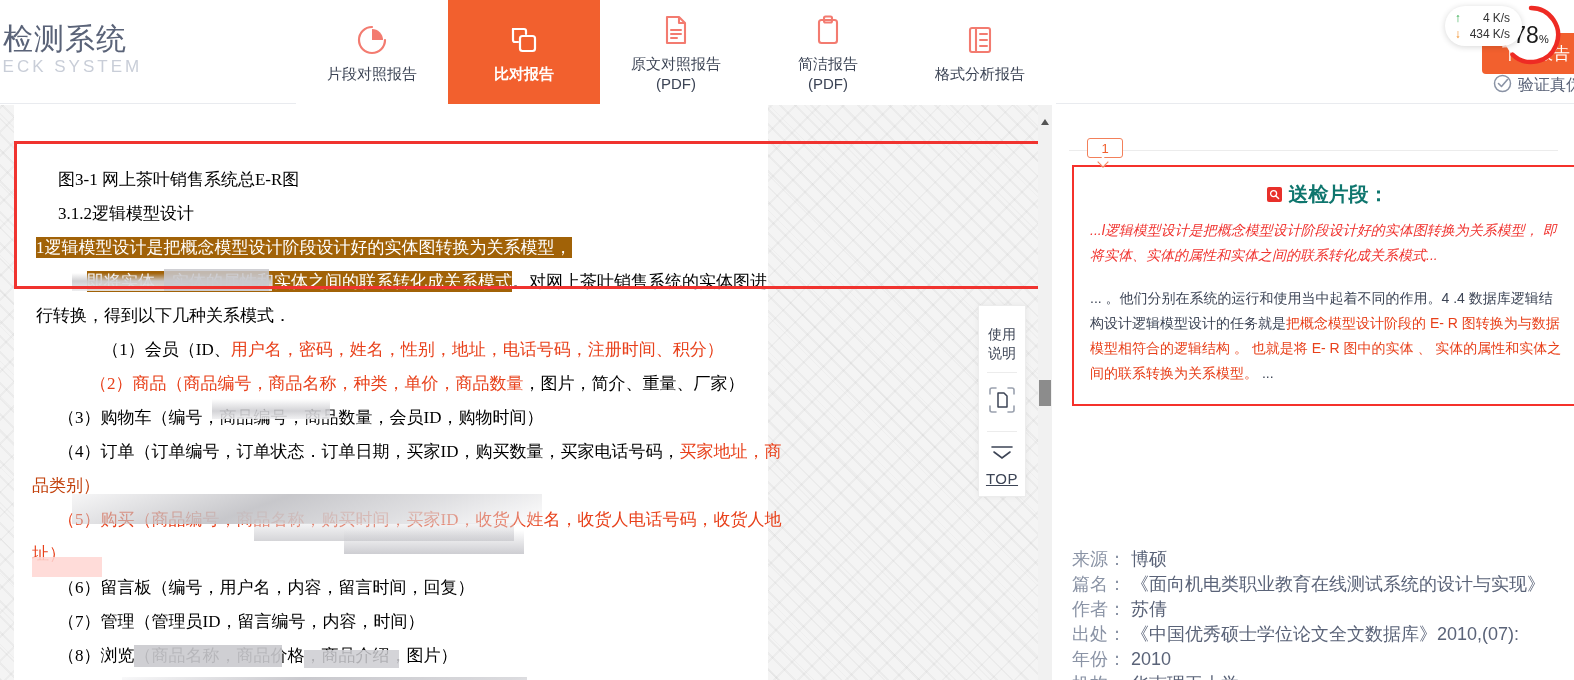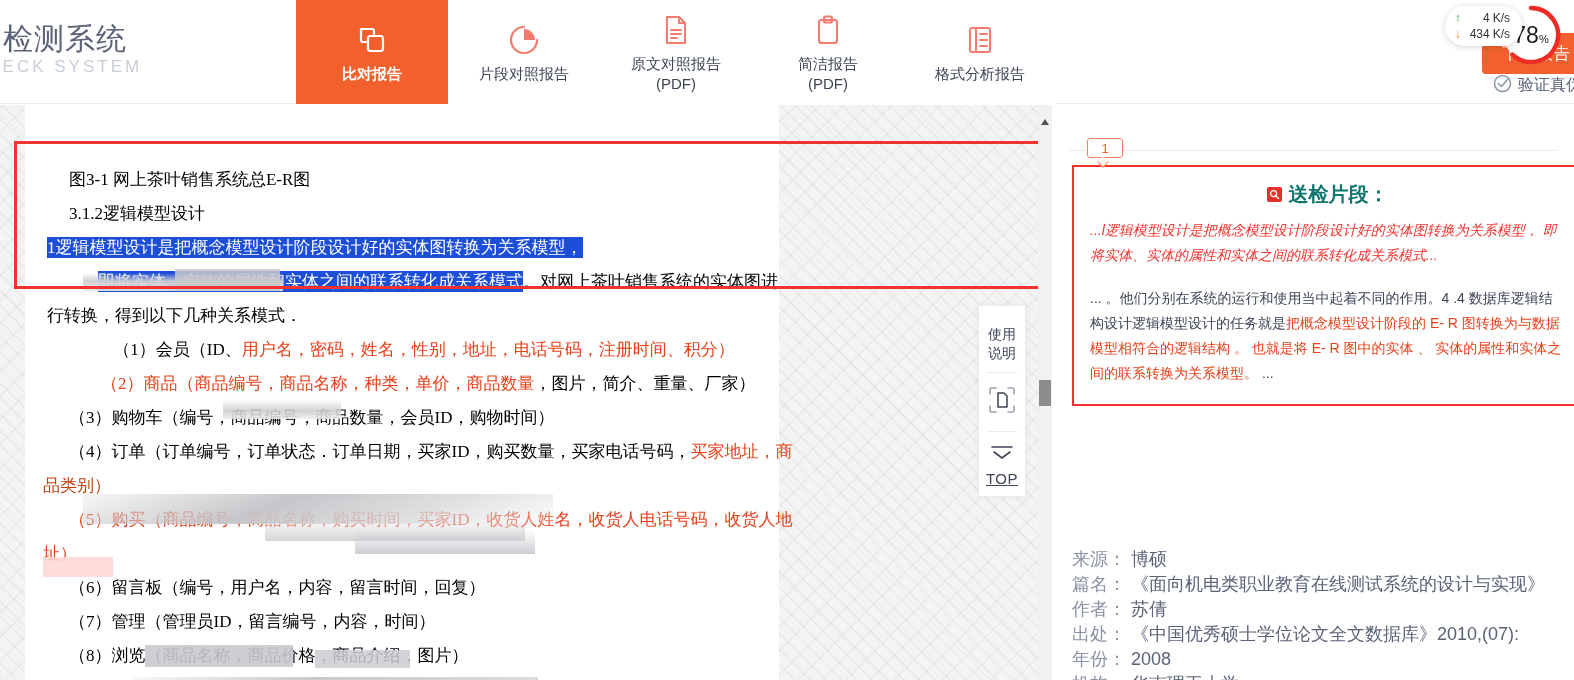--- a/index.html
+++ b/index.html
@@ -95,36 +95,36 @@
   .docpane {
     position: absolute; left: 0; top: 0; width: 1040px; height: 575px;
     overflow: hidden;
     background-color: #f4f4f4;
     background-image:
       repeating-linear-gradient(45deg, rgba(0,0,0,0.035) 0 2px, transparent 2px 11px),
       repeating-linear-gradient(-45deg, rgba(0,0,0,0.03) 0 2px, transparent 2px 17px),
       repeating-linear-gradient(45deg, rgba(0,0,0,0.022) 0 1px, transparent 1px 25px);
   }
   .page {
-    position: absolute; left: 25px; top: 0; width: 754px; height: 575px;
+    position: absolute; left: 14px; top: 0; width: 754px; height: 575px;
     background: #fff;
   }
   .page-body {
     position: absolute; left: 0; top: 0; width: 754px;
     font-family: "Liberation Serif", "DejaVu Serif", serif;
     color: #000;
   }
   .ln { font-size: 17px; line-height: 34px; white-space: nowrap; }
 
   .hlbox {
     position: absolute; left: 14px; top: 36px; width: 1029px; height: 148px;
     border: 3px solid #f0332f; border-right: 3px solid #f0332f; pointer-events: none; z-index: 6;
   }
   .hl {
-    background: #1d4ed8; color: #fff; padding: 1px 0;
+    background: #a16207; color: #fff; padding: 1px 0;
   }
   .red { color: #e8401a; }
   .redbright { color: #c2410c; }
 
   
   .smudge { position: absolute; z-index: 5; pointer-events: none; }
   .sm1 { left: 58px;  top: 168px; width: 200px; height: 18px;
          background: linear-gradient(180deg, rgba(210,210,212,.0) 0%, rgba(205,205,208,.95) 45%, rgba(235,235,237,.9) 100%); }
   .sm2 { left: 150px; top: 164px; width: 105px; height: 22px;
          background: rgba(200,200,204,.85); }
@@ -230,44 +230,44 @@
 
   <div class="topbar">
 
     <div class="logo">
       <div class="logo-cn">文检测系统</div>
       <div class="logo-en">CHECK SYSTEM</div>
     </div>
 
     <div class="tabs">
 
+      <div class="tab">
+        <span class="tico">
+          <svg width="34" height="34" viewBox="0 0 34 34">
+            <path d="M17 4 A13 13 0 1 0 30 17" fill="none" stroke="#f37b70" stroke-width="2.2" stroke-linecap="round"></path>
+            <path d="M17 6 L17 17 L28 17 A11 11 0 0 0 17 6 Z" fill="#f37b70"></path>
+          </svg>
+        </span>
+        <span class="tlabel">片段对照报告</span>
+        <span class="chev">
+          <svg width="26" height="12" viewBox="0 0 26 12">
+              <path d="M2 2 L13 10 L24 2" fill="none" stroke="#9aa1ae" stroke-width="1.8"></path>
+            </svg>
+        </span>
+      </div>
+
       <div class="tab active">
         <span class="tico">
           <svg width="34" height="34" viewBox="0 0 34 34">
             <path d="M6 6 h11 a2 2 0 0 1 2 2 v3" fill="none" stroke="#ffffff" stroke-width="2.2" stroke-linecap="round"></path>
             <path d="M6 6 v11 a2 2 0 0 0 2 2 h3" fill="none" stroke="#ffffff" stroke-width="2.2" stroke-linecap="round"></path>
             <rect x="13" y="13" width="15" height="15" rx="2.5" fill="none" stroke="#ffffff" stroke-width="2.2"></rect>
           </svg>
         </span>
         <span class="tlabel">比对报告</span>
-      </div>
-
-      <div class="tab">
-        <span class="tico">
-          <svg width="34" height="34" viewBox="0 0 34 34">
-            <path d="M17 4 A13 13 0 1 0 30 17" fill="none" stroke="#f37b70" stroke-width="2.2" stroke-linecap="round"></path>
-            <path d="M17 6 L17 17 L28 17 A11 11 0 0 0 17 6 Z" fill="#f37b70"></path>
-          </svg>
-        </span>
-        <span class="tlabel">片段对照报告</span>
-        <span class="chev">
-          <svg width="26" height="12" viewBox="0 0 26 12">
-              <path d="M2 2 L13 10 L24 2" fill="none" stroke="#9aa1ae" stroke-width="1.8"></path>
-            </svg>
-        </span>
       </div>
 
       <div class="tab">
         <span class="tico">
           <svg width="34" height="34" viewBox="0 0 34 34">
             <path d="M8 4 h12 l6 6 v20 h-18 z" fill="none" stroke="#f37b70" stroke-width="2.1" stroke-linejoin="round"></path>
             <path d="M20 4 v6 h6" fill="none" stroke="#f37b70" stroke-width="2.1" stroke-linejoin="round"></path>
             <path d="M12 17 h10 M12 21 h10 M12 25 h6" stroke="#f37b70" stroke-width="2" stroke-linecap="round"></path>
           </svg>
         </span>
@@ -503,21 +503,21 @@
         <div class="mrow">
           <span class="mk">作者：</span>
           <span>苏倩</span>
         </div>
         <div class="mrow">
           <span class="mk">出处：</span>
           <span>《中国优秀硕士学位论文全文数据库》2010,(07):</span>
         </div>
         <div class="mrow">
           <span class="mk">年份：</span>
-          <span>2008</span>
+          <span>2010</span>
         </div>
         <div class="mrow">
           <span class="mk">机构：</span>
           <span>华南理工大学</span>
         </div>
       </div>
     </div>
   </div>
 </div>
 

